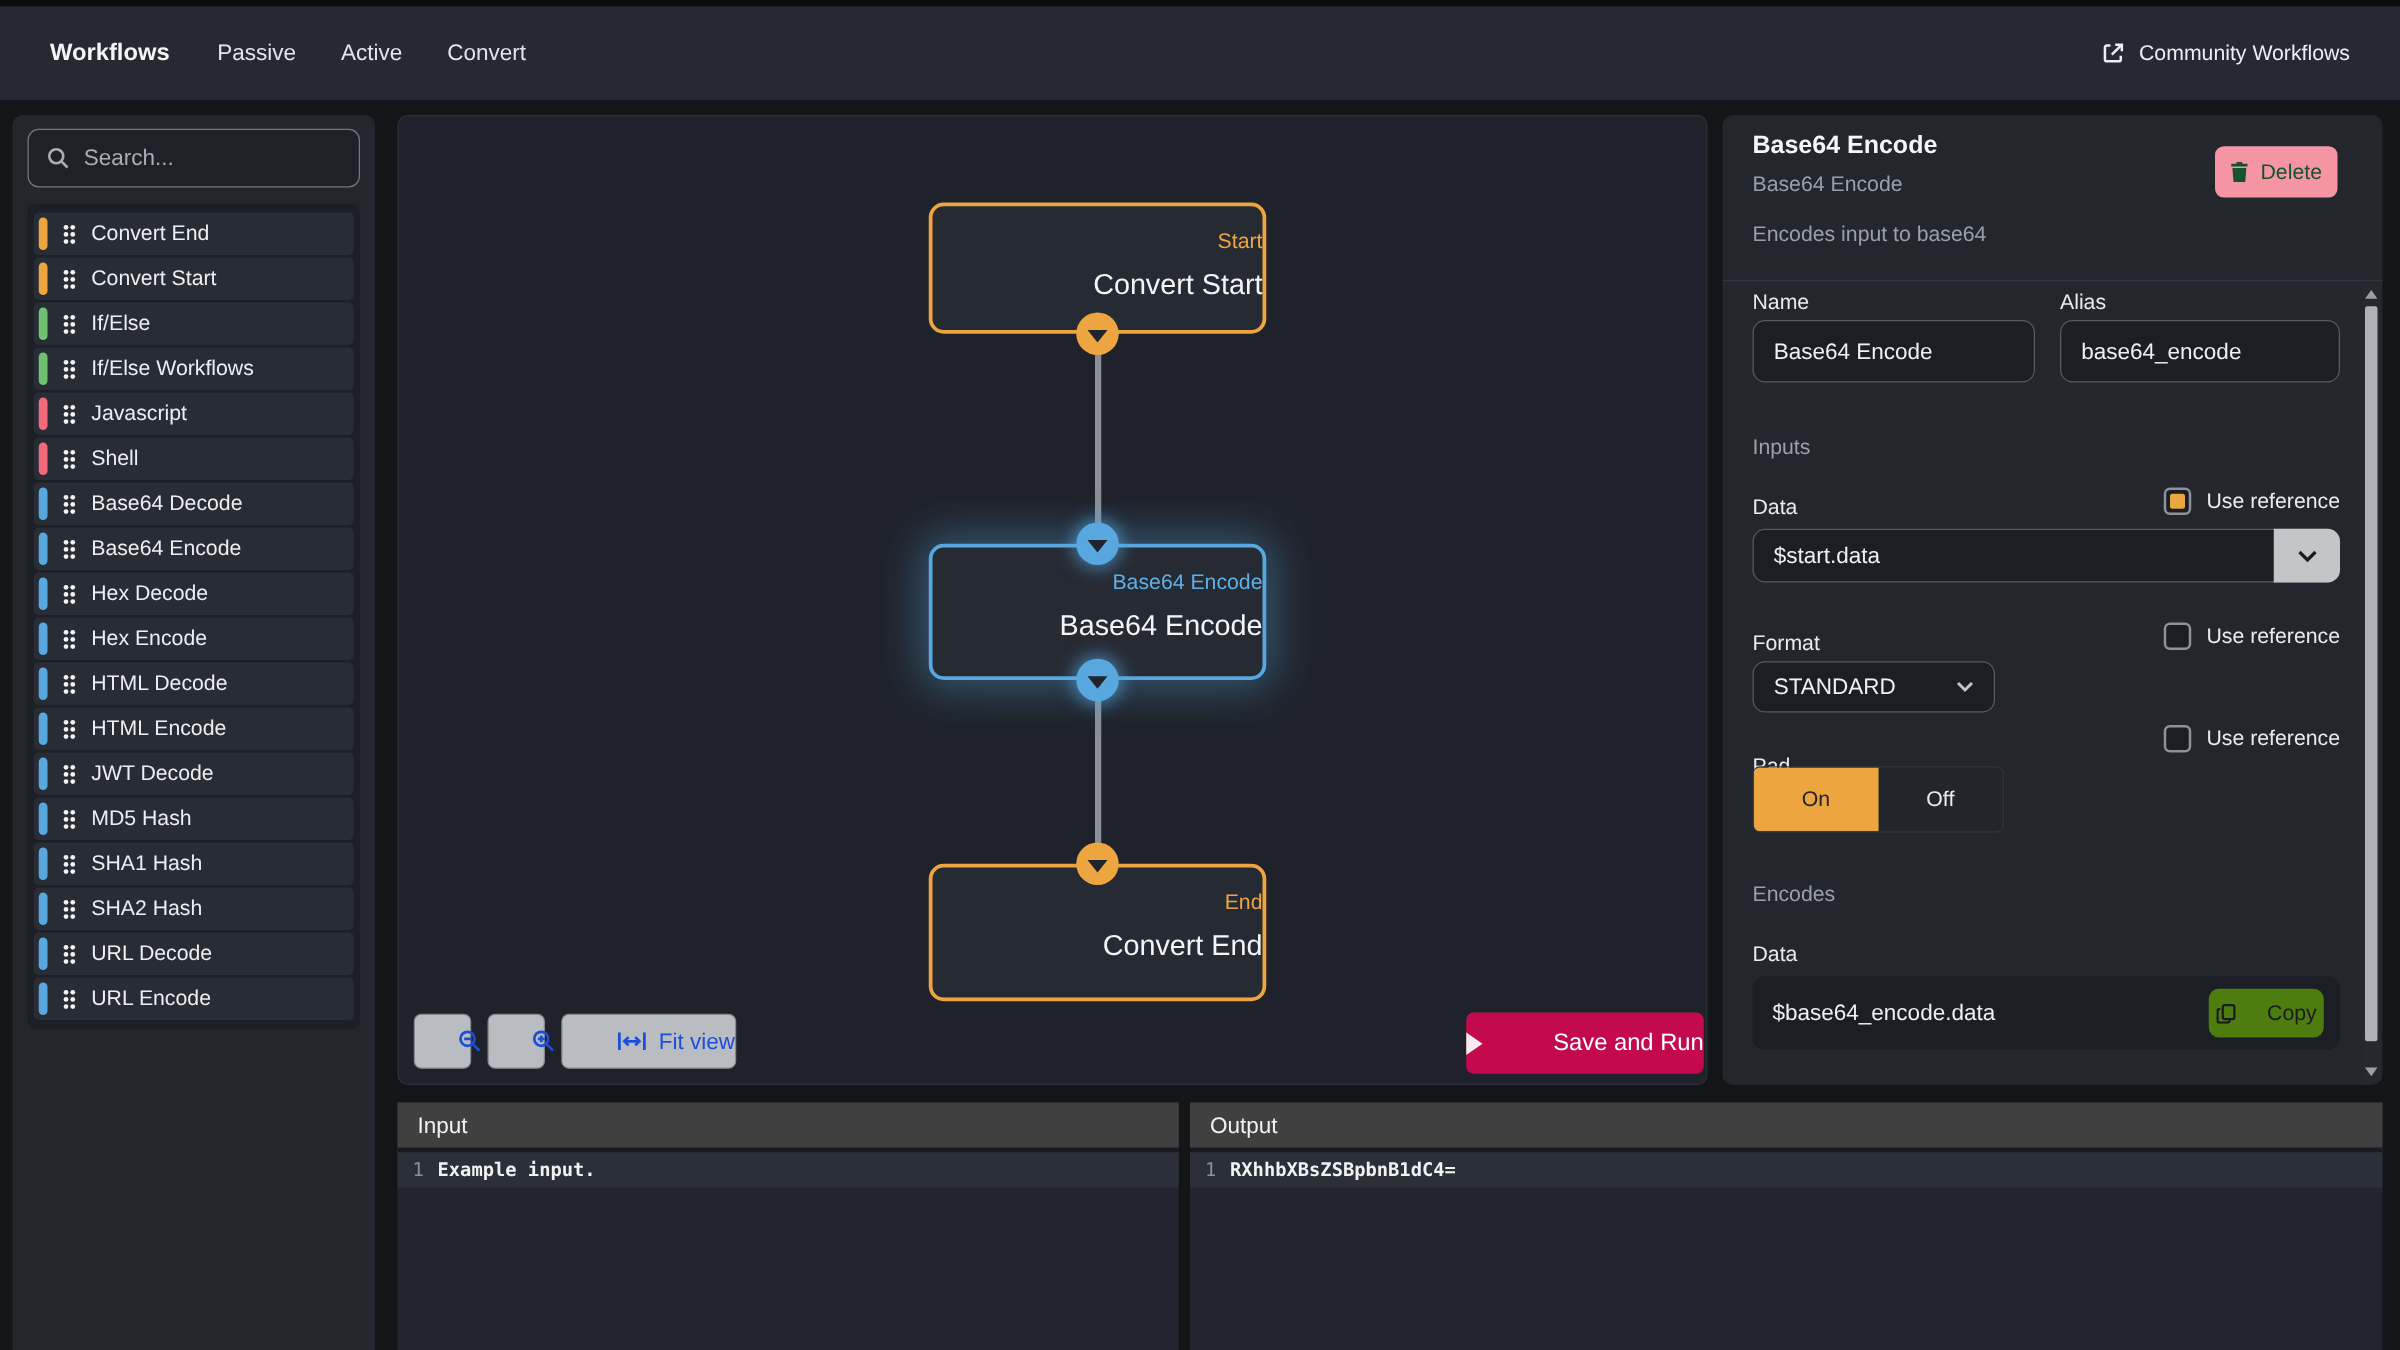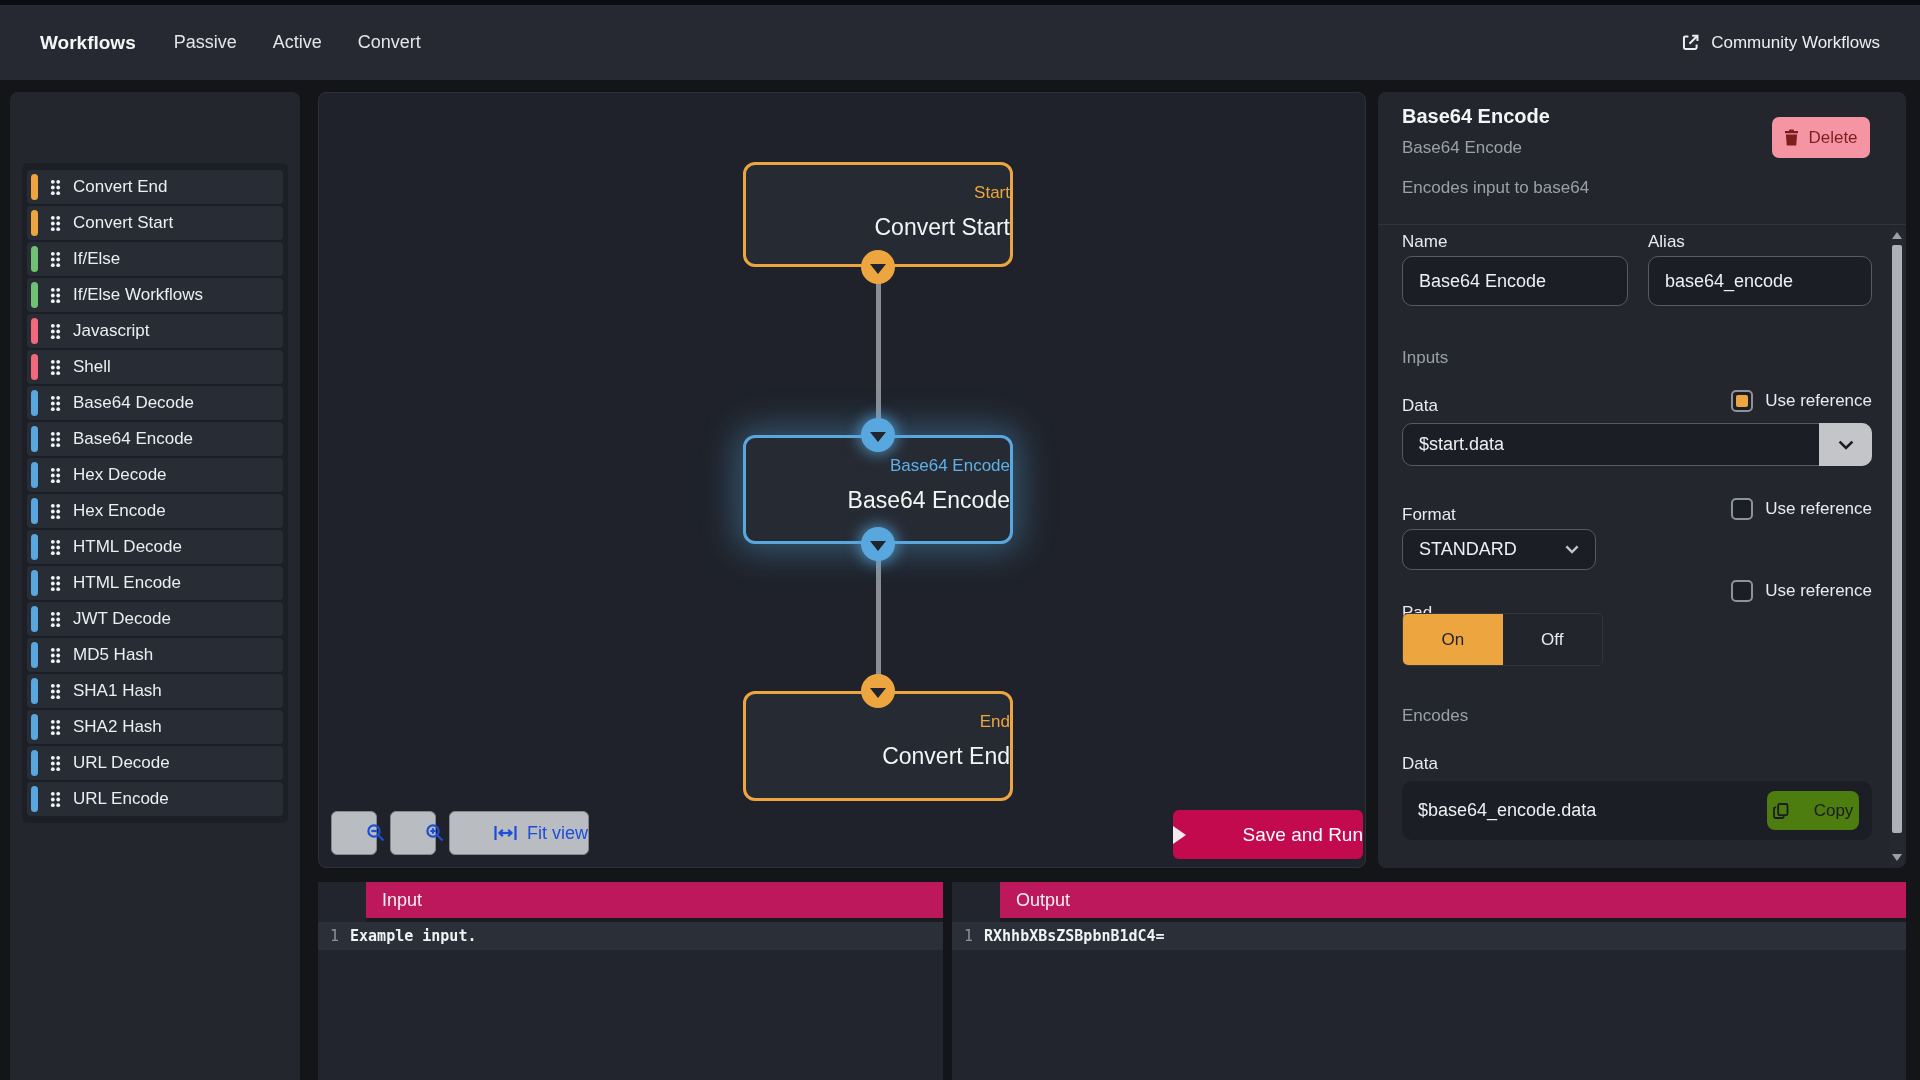--- a/index.html
+++ b/index.html
@@ -79,21 +79,21 @@
              display:flex; align-items:center; justify-content:space-between; gap:13px;
              font-size:19px; cursor:pointer; }
   .play { width:0; height:0; border-top:9px solid transparent; border-bottom:9px solid transparent;
           border-left:13px solid #f6ecef; }
 
   
   .inspector { position:absolute; left:1378px; top:92px; width:528px; height:776px;
                background:var(--panel_bg,#23262d); border-radius:8px; }
   .insp-title { position:absolute; left:24px; top:13px; font-size:20px; font-weight:bold; color:#f4f5f7; }
   .delete-btn { position:absolute; right:36px; top:25px; width:98px; height:41px;
-                background:var(--delete_pink,#f595a4); color:#7f1d1d; border-radius:7px;
+                background:var(--delete_pink,#f595a4); color:#14532d; border-radius:7px;
                 font-size:17px; display:flex; align-items:center; justify-content:center;
                 gap:9px; cursor:pointer; }
   .insp-subtitle { position:absolute; left:24px; top:46px; font-size:17px; color:var(--muted,#9aa0a8); }
   .insp-desc { position:absolute; left:24px; top:86px; font-size:17px; color:var(--muted,#9aa0a8); }
   .insp-divider { position:absolute; left:0; right:0; top:132px; height:1px; background:#31353d; }
 
   .flabel { position:absolute; font-size:17px; color:#e9ebee; }
   .seclabel { position:absolute; font-size:17px; color:var(--muted,#9aa0a8); }
   .field { position:absolute; background:var(--field_bg,#1b1e25); border:1px solid #565a61;
            border-radius:10px; display:flex; align-items:center; padding:0 16px; }
@@ -143,22 +143,22 @@
                    border-left:5px solid transparent; border-right:5px solid transparent; }
   .sb-up { top:4px; border-bottom:7px solid #9ca0a6; }
   .sb-dn { bottom:4px; border-top:7px solid #9ca0a6; }
   .sb-thumb { position:absolute; left:2px; top:17px; width:10px; height:588px;
               background:#aeb1b6; border-radius:2px; cursor:grab; }
 
   
   .io-panel { position:absolute; top:882px; height:198px; background:#22252d; }
   .io-input  { left:318px; width:625px; }
   .io-output { left:952px; width:954px; }
-  .io-header { height:40px; background:#be185d; border-bottom:4px solid #191b20;
-               display:flex; align-items:center; padding:0 16px; font-size:18px; color:#f0f1f4;margin-left:48px; }
+  .io-header { height:40px; background:#404040; border-bottom:4px solid #191b20;
+               display:flex; align-items:center; padding:0 16px; font-size:18px; color:#f0f1f4; }
   .io-line { height:28px; background:#2b2f38; display:flex; align-items:center;
              font-family:"DejaVu Sans Mono", monospace; font-size:15px; gap:11px; padding:0 12px; }
   .ln { color:#8d9197; }
   .code { font-weight:bold; color:#f0f2f4; }
 </style>
 </head>
 <body>
 
 <div class="topstrip"></div>
 <div class="nav">
@@ -174,20 +174,29 @@
         <path d="M7 3.2H4.2A1.4 1.4 0 0 0 2.8 4.6v9.2a1.4 1.4 0 0 0 1.4 1.4h9.2a1.4 1.4 0 0 0 1.4-1.4V11"></path>
         <path d="M10.6 2.6h5v5"></path>
         <path d="M15.4 2.8 8 10.2"></path>
       </svg>
     </span>
     <span>Community Workflows</span>
   </div>
 </div>
 
 <div class="sidebar">
+  <div class="search">
+    <span>
+      <svg width="19" height="19" viewBox="0 0 19 19" fill="none" stroke="#a9adb4" stroke-width="2.1">
+        <circle cx="8" cy="8" r="5.6"></circle>
+        <path d="M12.3 12.3 17 17"></path>
+      </svg>
+    </span>
+    <input type="text" placeholder="Search..." style="">
+  </div>
   <div class="palette">
 
       <div class="palette-item">
         <span class="pill" style="background: rgb(237, 166, 63);"></span>
         <span class="dots">
           <svg width="11" height="17" viewBox="0 0 11 17" fill="currentColor">
             <circle cx="2.8" cy="2.8" r="1.9"></circle>
             <circle cx="8.2" cy="2.8" r="1.9"></circle>
             <circle cx="2.8" cy="8.5" r="1.9"></circle>
             <circle cx="8.2" cy="8.5" r="1.9"></circle>

